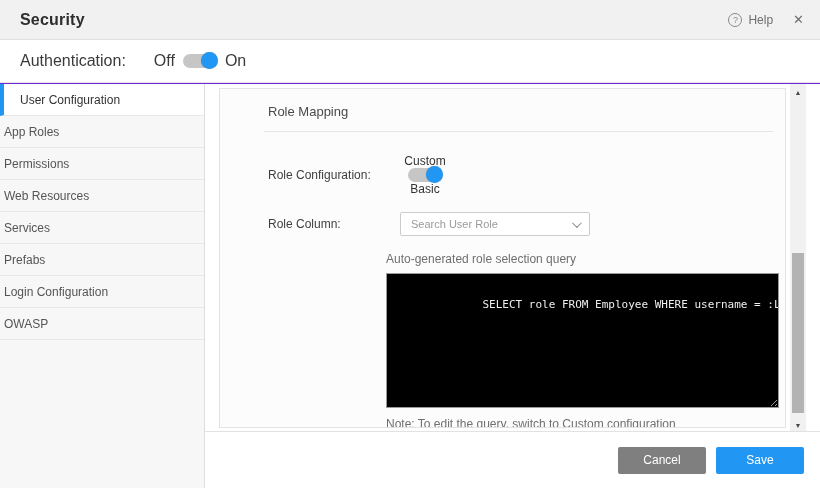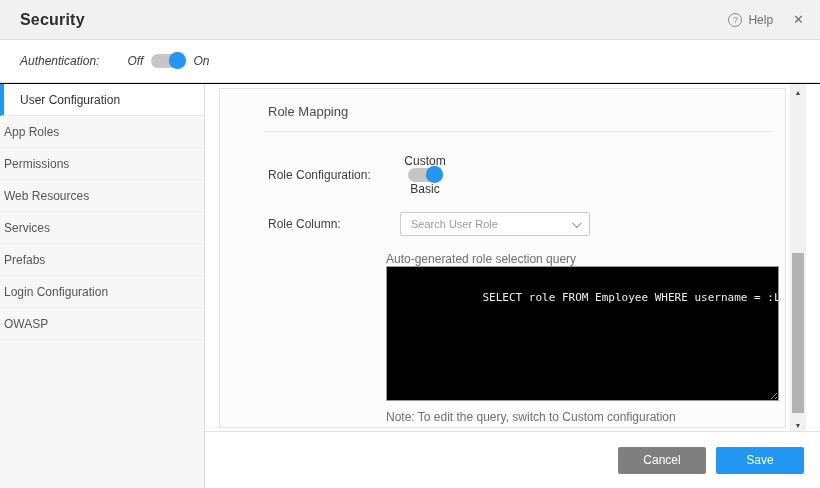--- a/index.html
+++ b/index.html
@@ -1,40 +1,40 @@
 <!DOCTYPE html>
 <html><head>
 <meta charset="utf-8">
 <style>
   * { box-sizing: border-box; margin: 0; padding: 0; }
   html,body { width: 820px; height: 488px; }
   body {
     font-family: "Liberation Sans", sans-serif;
     background: #fff; color: #333; overflow: hidden; position: relative;
   }
-  .screen { width: 820px; height: 488px; position: relative; background: #000000; }
+  .screen { width: 820px; height: 488px; position: relative; background: #6d28d9; }
 
   
   .topbar {
     height: 40px; background: #f1f1f1; border-bottom: 1px solid #e0e0e0;
     display: flex; align-items: center; justify-content: space-between; padding: 0 16px;
   }
   .page-title { font-size: 16px; font-weight: 700; color: #2e2e2e; padding-left: 4px; letter-spacing: .2px; }
   .topbar-right { display: flex; align-items: center; gap: 20px; }
   .help-btn { display: flex; align-items: center; gap: 6px; cursor: pointer; color: #6e6e6e; font-size: 12px; }
   .help-icon {
     width: 14px; height: 14px; border: 1px solid #8a8a8a; border-radius: 50%;
     font-size: 9px; line-height: 12px; text-align: center; color: #8a8a8a;
   }
   .close-icon { font-size: 13px; color: #6e6e6e; cursor: pointer; }
 
   
   .auth-row {
     height: 43px; background: #fff; border-bottom: 1px solid #e4e4e4;
-    display: flex; align-items: center; padding: 0 20px; font-size: 12px; color: #3a3a3a; font-style: italic;
+    display: flex; align-items: center; padding: 0 20px; font-size: 16px; color: #3a3a3a;
   }
   .auth-label { margin-right: 28px; }
   .tgl-side-label { color: #3a3a3a; }
   .toggle { width: 34px; height: 14px; border-radius: 7px; background: #c6c6c6; position: relative; margin: 0 8px; cursor: pointer; flex: 0 0 auto; }
   .toggle .knob { width: 17px; height: 17px; border-radius: 50%; background: #2196f3; position: absolute; top: -2px; right: -1px; box-shadow: 0 0 1px rgba(0,0,0,.3); }
 
   
   .body { position: absolute; top: 84px; left: 0; right: 0; bottom: 0; display: flex; }
   .sidebar { width: 205px; background: #f7f7f7; border-right: 1px solid #dedede; flex: 0 0 auto; }
   .side-item {
@@ -56,21 +56,21 @@
   .form-label { width: 132px; font-size: 12px; color: #3f3f3f; flex: 0 0 auto; }
   .toggle-group { display: flex; align-items: center; font-size: 12px; color: #333; flex-direction: column; }
   .dropdown {
     width: 190px; height: 24px; background: #fff; border: 1px solid #ccc; border-radius: 2px;
     display: flex; align-items: center; justify-content: space-between; padding: 0 10px; cursor: pointer;
   }
   .dropdown .ph { font-size: 11px; color: #9a9a9a; }
   .chevron { width: 7px; height: 7px; border-right: 1.5px solid #8a8a8a; border-bottom: 1.5px solid #8a8a8a; transform: rotate(45deg) translateY(-2px); }
 
   .query-section { margin: 16px 6px 0 134px; }
-  .query-caption { font-size: 12px; color: #6f6f6f; }
+  .query-caption { font-size: 12px; color: #6f6f6f; margin-bottom: 7px; }
   .code-box {
     background: #000; border: 1px solid #9a9a9a; height: 135px; position: relative;
     color: #ededed; font-family: "DejaVu Sans Mono", monospace; font-size: 11px;
     padding: 11px 16px; white-space: pre; overflow: hidden; cursor: text;
   }
   .grip {
     position: absolute; right: 1px; bottom: 1px; width: 9px; height: 9px;
     background: repeating-linear-gradient(135deg, transparent 0 2px, #9a9a9a 2px 3px);
     clip-path: polygon(100% 0, 100% 100%, 0 100%);
   }

